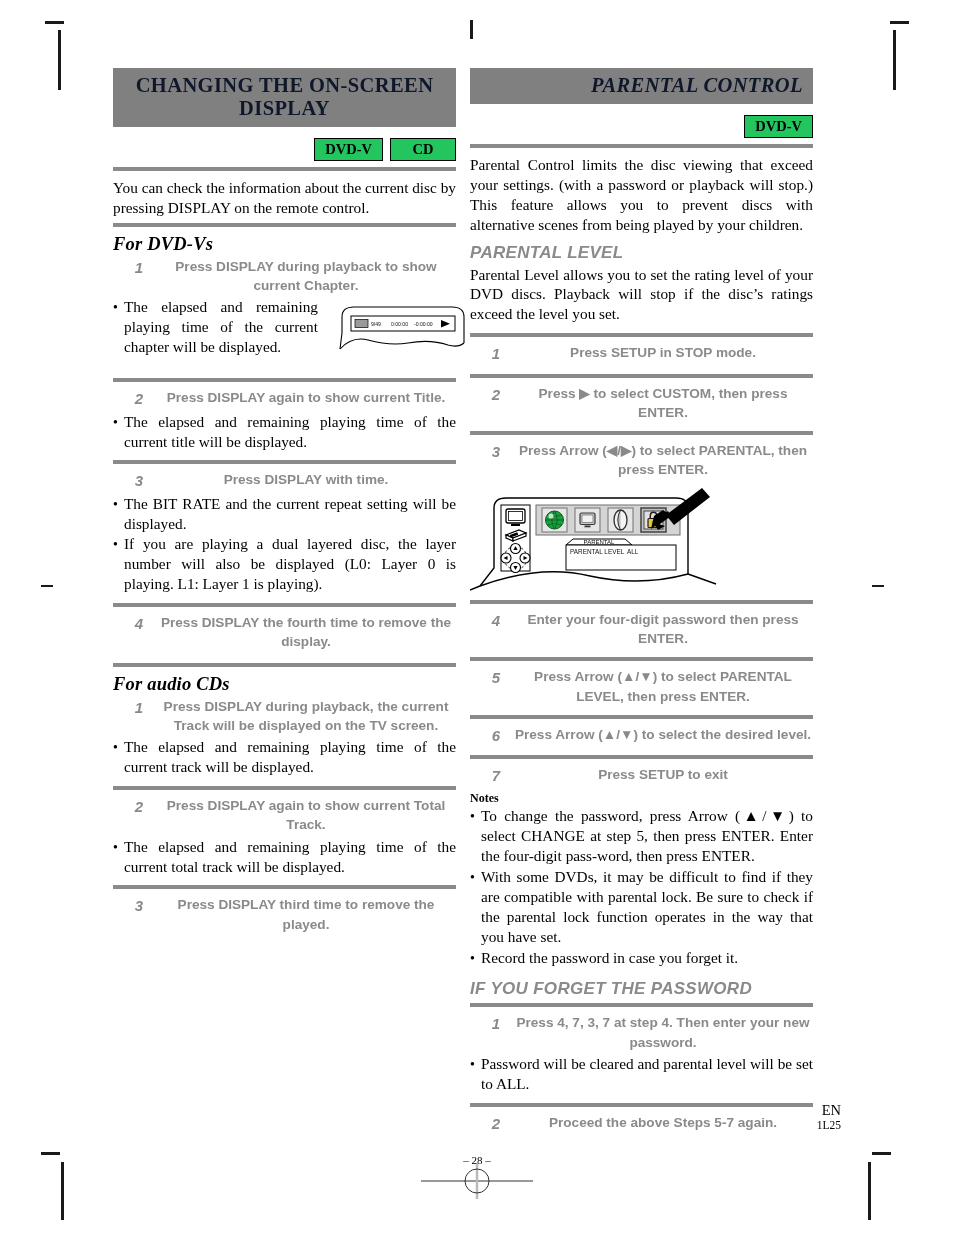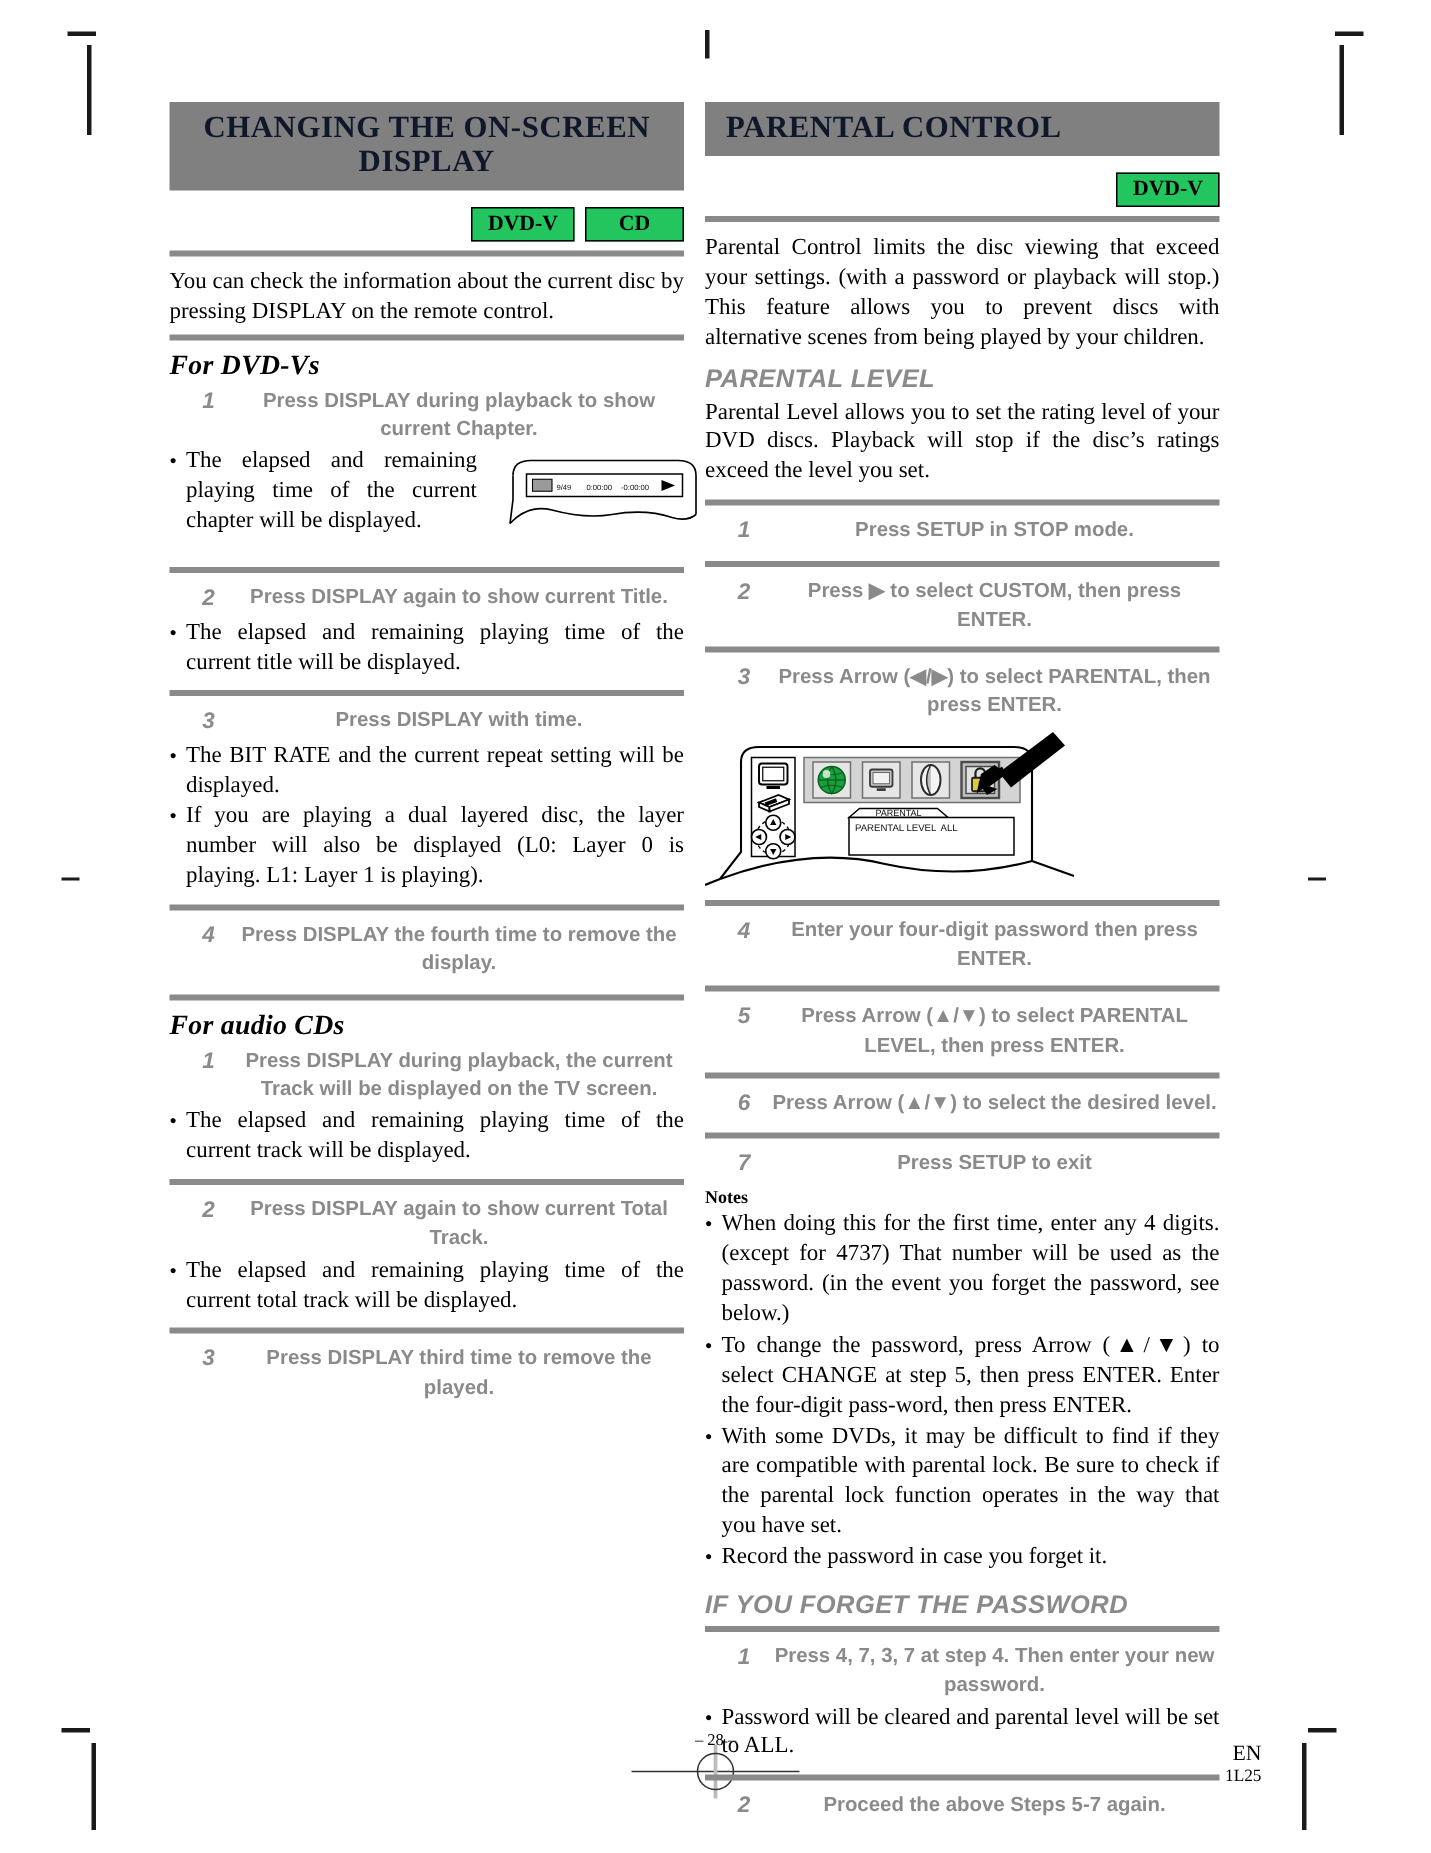--- a/index.html
+++ b/index.html
@@ -39,21 +39,21 @@
     background: #808080;
     color: #0f172a;
     font-family: "Liberation Serif", serif;
     font-weight: bold;
     font-size: 20.5px;
     letter-spacing: 0.4px;
     padding: 6px 10px 7px 10px;
     line-height: 1.12;
   }
   .banner.center { text-align: center; }
-  .banner.left   { text-align: left; padding-left: 14px; }
+  .banner.left   { text-align: right; padding-left: 14px; font-style: italic; }
 
   
   .badge-row {
     display: flex;
     justify-content: flex-end;
     gap: 7px;
     margin-top: 11px;
     margin-bottom: 6px;
   }
   .badge {
@@ -171,21 +171,21 @@
     left: 0; right: 0;
     top: 1106px;
     text-align: center;
     font-family: "Liberation Serif", serif;
     font-size: 11px;
     margin-top: 48px;
   }
   .footer-right {
     position: absolute;
     right: 113px;
-    top: 1162px;
+    top: 1103px;
     text-align: right;
     font-family: "Liberation Serif", serif;
   }
   .footer-en { font-size: 14.5px; line-height: 1.0; }
   .footer-code { font-size: 11.5px; line-height: 1.35; }
 </style>
 </head>
 <body>
 
 <div class="page">
@@ -454,21 +454,20 @@
     </div>
 
     <div class="rule-step"></div>
 
     <div class="step">
       <div class="step-num">7</div>
       <div class="step-txt">Press SETUP to exit</div>
     </div>
 
     <div class="notes-head">Notes</div>
-    <p class="bullet">When doing this for the first time, enter any 4 digits. (except for 4737) That number will be used as the password. (in the event you forget the password, see below.)</p>
     <p class="bullet">To change the password, press Arrow (▲/▼) to select CHANGE at step 5, then press ENTER. Enter the four-digit pass-word, then press ENTER.</p>
     <p class="bullet">With some DVDs, it may be difficult to find if they are compatible with parental lock. Be sure to check if the parental lock function operates in the way that you have set.</p>
     <p class="bullet">Record the password in case you forget it.</p>
 
     <div class="subhead-sans" style="margin-top:12px;">IF YOU FORGET THE PASSWORD</div>
 
     <div class="rule-step" style="margin-top:4px;"></div>
 
     <div class="step">
       <div class="step-num">1</div>

